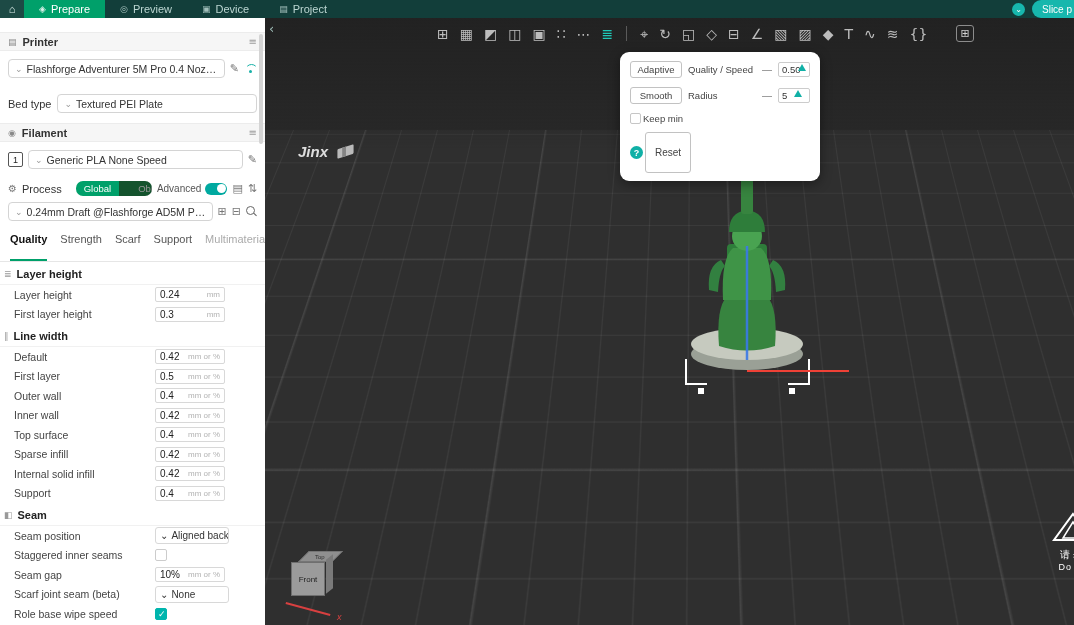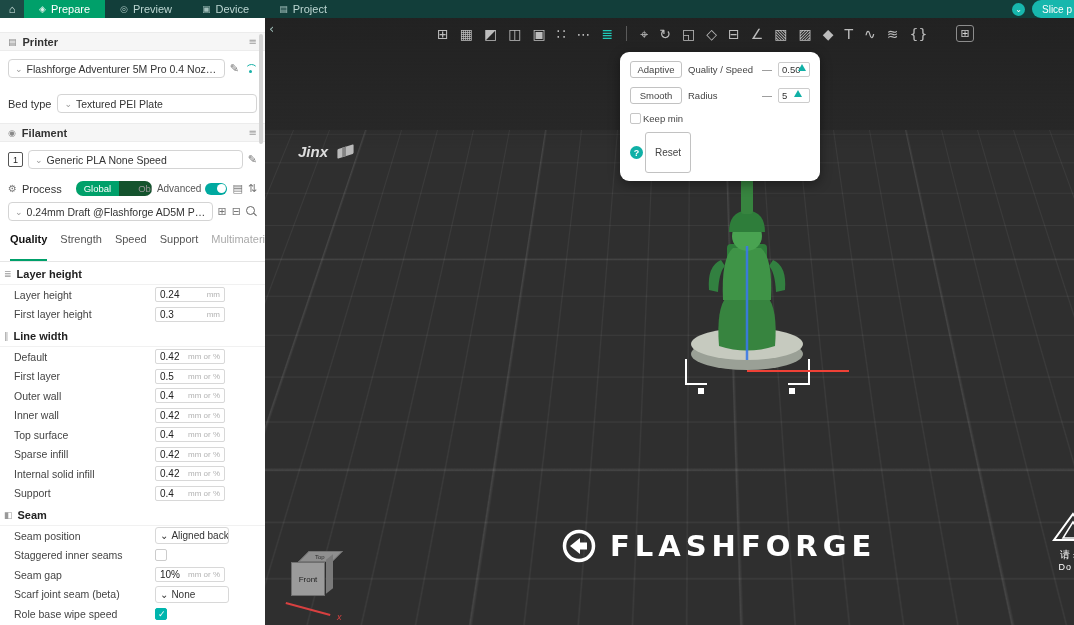--- a/index.html
+++ b/index.html
@@ -214,21 +214,21 @@
         <span class="stext">0.24mm Draft @Flashforge AD5M Pro ...</span>
       </div>
       <span class="sic">⊞</span>
       <span class="sic">⊟</span>
       <span class="search-ic"></span>
     </div>
 
     <div class="ptabs">
       <span class="ptab active">Quality</span>
       <span class="ptab">Strength</span>
-      <span class="ptab">Speed</span>
+      <span class="ptab">Scarf</span>
       <span class="ptab">Support</span>
       <span class="ptab dim">Multimaterial</span>
 
     </div>
 
     <div class="pgroup">
       <span class="gic">≣</span>
       <span>Layer height</span>
     </div>
     <div class="srow">
@@ -469,27 +469,20 @@
     <div class="brk tl"></div>
     <div class="brk tr"></div>
     <div class="brk bl"></div>
     <div class="brk br"></div>
     <div class="hnd" style="left:433px;top:128px"></div>
     <div class="hnd" style="left:524px;top:128px"></div>
     <div class="hnd" style="left:433px;top:370px"></div>
     <div class="hnd" style="left:524px;top:370px"></div>
     <div class="redline"></div>
 
-    <div class="logo">
-      <svg width="36" height="36" viewBox="0 0 36 36">
-        <circle cx="18" cy="18" r="14.5" fill="none" stroke="#fff" stroke-width="3.5"></circle>
-        <path d="M9 18 L19 10 L19 14.5 L26 14.5 L26 21.5 L19 21.5 L19 26 Z" fill="#fff"></path>
-      </svg>
-      <span class="logo-text">FLASHFORGE</span>
-    </div>
 
     <div class="cmark">
       <svg width="42" height="30" viewBox="0 0 42 30">
         <path d="M21 2 L40 28 L2 28 Z" fill="none" stroke="#fff" stroke-width="2"></path>
         <path d="M21 10 L31 26 L11 26 Z" fill="none" stroke="#fff" stroke-width="1.5"></path>
       </svg>
       <div class="cn">请勿</div>
       <div class="en">Do no</div>
     </div>
 

